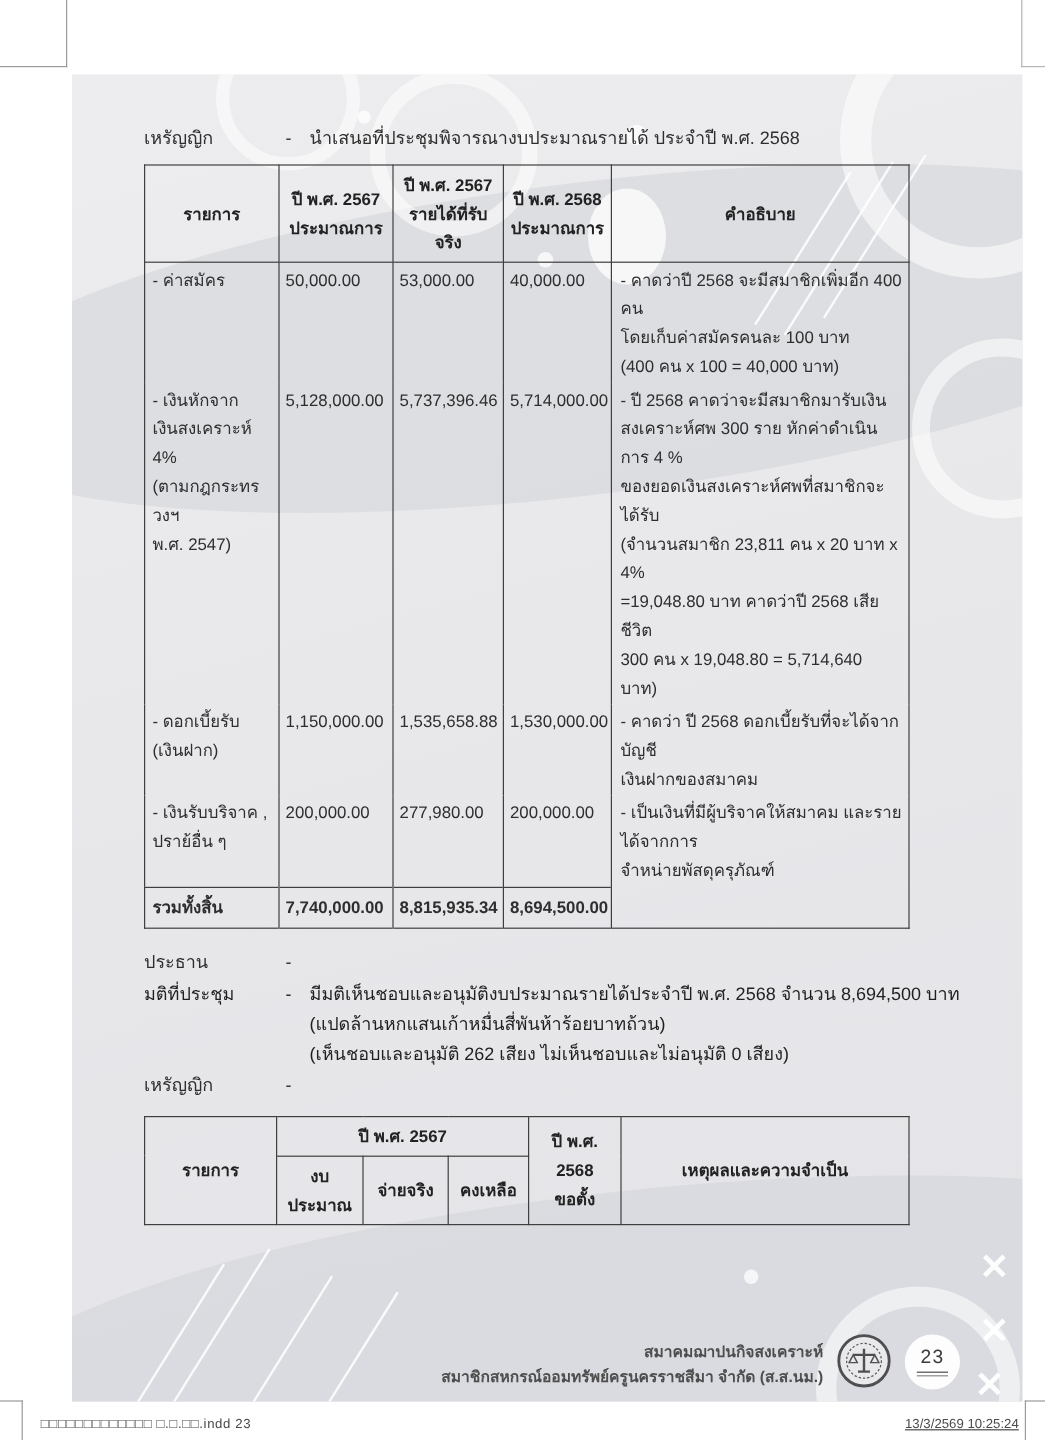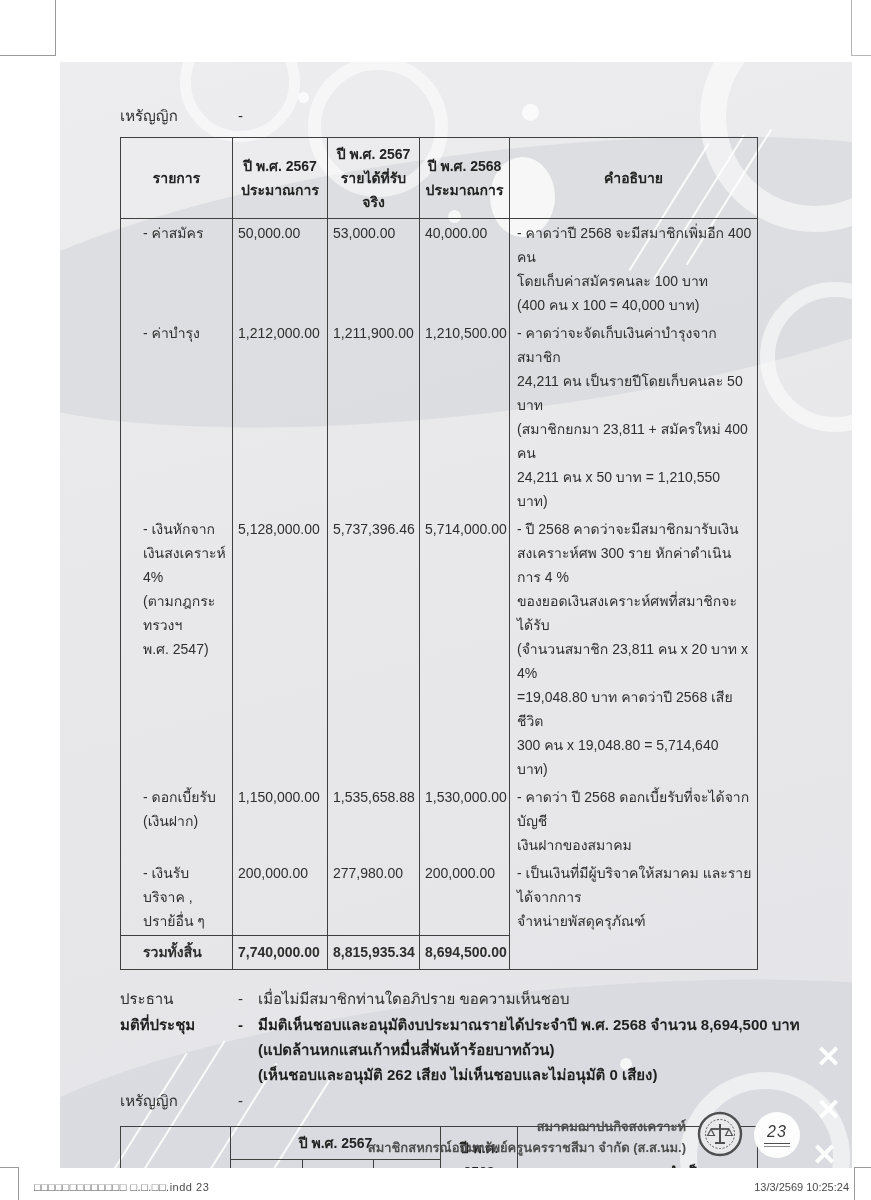--- a/index.html
+++ b/index.html
@@ -31,58 +31,58 @@
   .blob { border-radius: 50%; background: rgba(255,255,255,.75); }
   .waveband { background: rgba(210,211,216,.55); border-radius: 50%; }
   .diag { width: 2px; background: rgba(255,255,255,.85); transform: rotate(32deg); }
   .decor-x { color: rgba(255,255,255,.95); font-weight: bold; font-size: 30px; line-height: 1; }
 
   
   .content { position: relative; padding: 41px 35px 0 60px; z-index: 2; }
 
   .speakline { display: grid; grid-template-columns: 118px 20px 1fr; font-size: 15px; line-height: 25px; color: #2e2e2e; }
   .speakline .txt { white-space: pre-line; }
-  .bold { font-weight: bold; color: #1f1f1f; }
+  .bold { font-weight: normal; color: #1f1f1f; }
 
   .intro { margin-bottom: 9px; }
 
   table { border-collapse: collapse; table-layout: fixed; width: 637px; font-size: 14px; color: #2e2e2e; }
   .t1 { border: 1px solid #3f3f3f; margin-bottom: 16px; }
   .t2 { border: 1px solid #3f3f3f; border-bottom: none; }
   th, td { vertical-align: top; line-height: 24px; padding: 2px 5px; }
   th { font-weight: bold; color: #222; white-space: pre-line; vertical-align: middle; text-align: center; padding: 4px 2px; }
   .vb { border-left: 1px solid #3f3f3f; border-right: 1px solid #3f3f3f; }
   .t1 thead th, .t2 thead th { border: 1px solid #3f3f3f; }
   .num { text-align: left; }
-  .lbl { white-space: pre-line; padding-left: 22px; }
+  .lbl { white-space: pre-line; padding-left: 6px; }
   .dsc { white-space: pre-line; padding-left: 7px; }
   .t1 .total td { border-top: 1px solid #3f3f3f; font-weight: bold; padding-top: 4px; padding-bottom: 5px; }
   .t1 .total td.no-top { border-top: none; font-weight: normal; }
 
   .minutes { margin: 14px 0 13px 0; }
   .minutes .speakline { margin-bottom: 1px; }
 
   
   .page-footer {
     position: absolute; right: 52px; top: 1048px;
     display: flex; align-items: flex-end; gap: 10px; z-index: 3;
   }
   .org { text-align: right; font-size: 13px; line-height: 21px; color: #4e4e4e; font-weight: bold; white-space: pre-line; }
   .seal { width: 48px; height: 48px; }
   .pagenum-wrap {
     width: 46px; height: 46px; border-radius: 50%; background: #fdfdfd;
     display: flex; flex-direction: column; align-items: center; justify-content: center;
   }
-  .pagenum { font-size: 16px; color: #3a3a3a; letter-spacing: 1px; font-style: italic; }
+  .pagenum { font-size: 16px; color: #3a3a3a; letter-spacing: 1px; }
   .pagenum-rule { width: 26px; height: 4px; border-top: 1px solid #4e4e4e; border-bottom: 1px solid #8a8a8a; margin-top: 2px; }
 
   
   .slug { position: absolute; left: 0; right: 0; top: 1178px; height: 22px; font-size: 11px; color: #4a4a4a; z-index: 1; }
   .slug .left { position: absolute; left: 34px; top: 3px; letter-spacing: .5px; text-align: center; }
-  .slug .right { position: absolute; right: 22px; top: 3px; }
+  .slug .right { position: absolute; right: 22px; top: 3px; text-decoration: underline; }
 </style>
 </head>
 <body>
 
 <div class="crop tl"></div>
 <div class="crop tr"></div>
 <div class="crop bl"></div>
 <div class="crop br"></div>
 
 <div class="page">
@@ -108,20 +108,21 @@
   <div class="decor diag" style="left:236px; top:1005px; height:130px;"></div>
   <div class="decor decor-x" style="left:756px; top:980px;">✕</div>
   <div class="decor decor-x" style="left:756px; top:1033px;">✕</div>
   <div class="decor decor-x" style="left:752px; top:1078px;">✕</div>
 
   <div class="content">
 
     <div class="speakline intro">
       <span>เหรัญญิก</span>
       <span>-</span>
+      <span class="txt">นำเสนอที่ประชุมพิจารณางบประมาณรายได้ ประจำปี พ.ศ. 2568</span>
     </div>
 
     <table class="t1">
       <colgroup>
           <col style="width:112px">
           <col style="width:95px">
           <col style="width:92px">
           <col style="width:90px">
           <col style="width:248px">
         </colgroup>
@@ -139,30 +140,20 @@
       </thead>
       <tbody>
         <tr>
           <td class="lbl">- ค่าสมัคร</td>
           <td class="vb num">50,000.00</td>
           <td class="vb num">53,000.00</td>
           <td class="vb num">40,000.00</td>
           <td class="dsc">- คาดว่าปี 2568 จะมีสมาชิกเพิ่มอีก 400 คน
 โดยเก็บค่าสมัครคนละ 100 บาท
 (400 คน x 100 = 40,000 บาท)</td>
-        </tr>
-        <tr>
-          <td class="lbl">- ค่าบำรุง</td>
-          <td class="vb num">1,212,000.00</td>
-          <td class="vb num">1,211,900.00</td>
-          <td class="vb num">1,210,500.00</td>
-          <td class="dsc">- คาดว่าจะจัดเก็บเงินค่าบำรุงจากสมาชิก
-24,211 คน เป็นรายปีโดยเก็บคนละ 50 บาท
-(สมาชิกยกมา 23,811 + สมัครใหม่ 400 คน
-24,211 คน x 50 บาท = 1,210,550 บาท)</td>
         </tr>
         <tr>
           <td class="lbl">- เงินหักจาก
 เงินสงเคราะห์ 4%
 (ตามกฎกระทรวงฯ
 พ.ศ. 2547)</td>
           <td class="vb num">5,128,000.00</td>
           <td class="vb num">5,737,396.46</td>
           <td class="vb num">5,714,000.00</td>
           <td class="dsc">- ปี 2568 คาดว่าจะมีสมาชิกมารับเงิน
@@ -197,21 +188,20 @@
           <td class="vb num">8,694,500.00</td>
           <td class="no-top"></td>
         </tr>
       </tbody>
     </table>
 
     <div class="minutes">
       <div class="speakline">
         <span>ประธาน</span>
         <span>-</span>
-        <span class="txt">เมื่อไม่มีสมาชิกท่านใดอภิปราย ขอความเห็นชอบ</span>
       </div>
       <div class="speakline bold">
         <span>มติที่ประชุม</span>
         <span>-</span>
         <span class="txt">มีมติเห็นชอบและอนุมัติงบประมาณรายได้ประจำปี พ.ศ. 2568 จำนวน 8,694,500 บาท
 (แปดล้านหกแสนเก้าหมื่นสี่พันห้าร้อยบาทถ้วน)
 (เห็นชอบและอนุมัติ 262 เสียง ไม่เห็นชอบและไม่อนุมัติ 0 เสียง)</span>
       </div>
       <div class="speakline">
         <span>เหรัญญิก</span>

